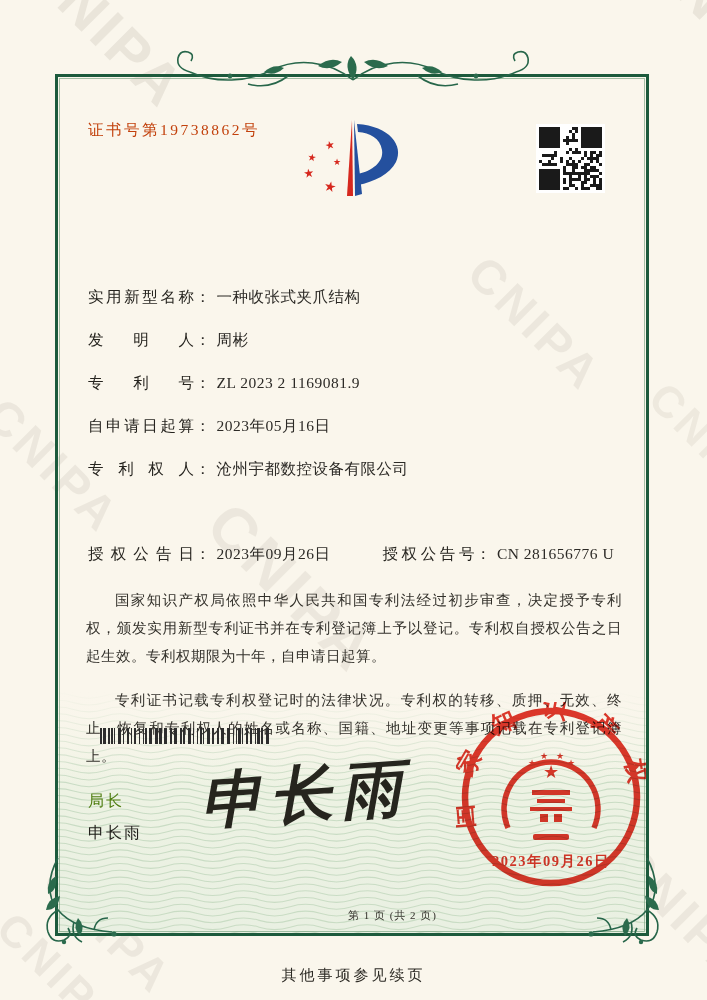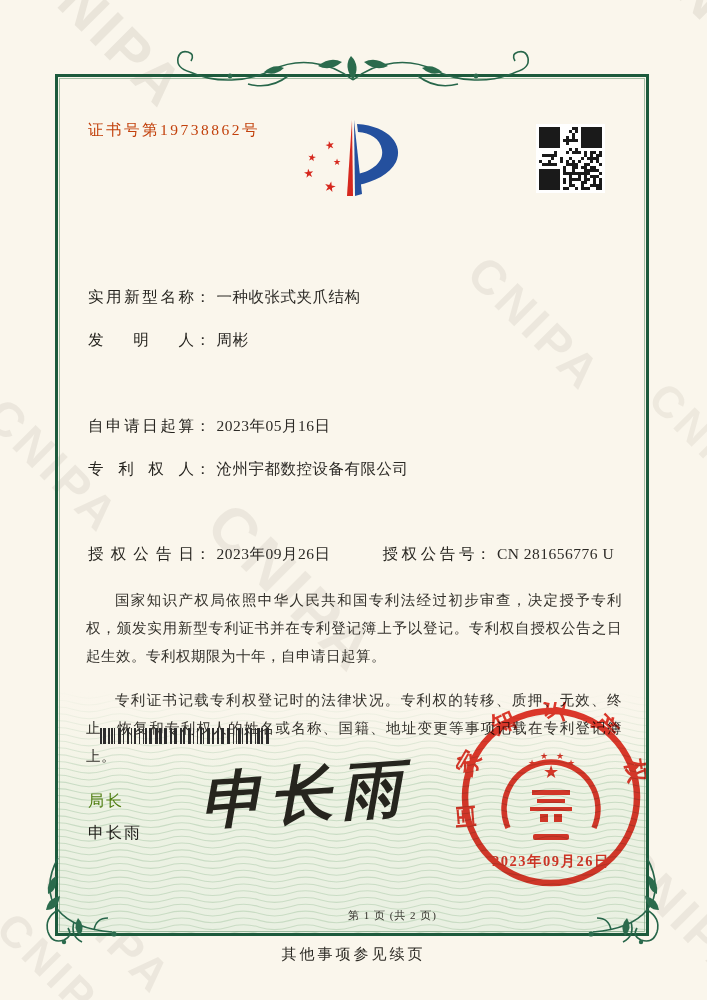--- a/index.html
+++ b/index.html
@@ -108,21 +108,21 @@
   .seal{position:absolute;left:456px;top:702px;width:190px;height:190px;
     mix-blend-mode:multiply;opacity:.93;}
   .seal text{font-family:"Liberation Serif","DejaVu Serif",serif;}
 
   
   .page-indicator{
     position:absolute;left:0;top:908px;width:707px;text-align:center;
     font-size:11px;letter-spacing:1px;color:#34322c;margin-left:39px;
   }
   .footer-note{
-    position:absolute;left:0;top:945px;width:707px;text-align:center;
+    position:absolute;left:0;top:966px;width:707px;text-align:center;
     font-size:15px;letter-spacing:3px;color:#2c2a24;
   }
 </style>
 </head>
 <body>
 
 <div class="page">
 
   <span class="wm" style="left:8px;top:-6px;font-size:58px;opacity:.12">CNIPA</span>
   <span class="wm" style="left:626px;top:-18px;font-size:58px;opacity:.12">CNIPA</span>
@@ -382,20 +382,23 @@
       </svg>
     </div>
 
 
   <div class="field-row" style="top:330px">
     <span class="flabel">发明人</span><span class="colon">：</span><span class="fvalue">周彬</span>
   </div>
   <div class="field-row" style="top:287px">
     <span class="flabel">实用新型名称</span><span class="colon">：</span><span class="fvalue">一种收张式夹爪结构</span>
   </div>
+  <div class="field-row" style="top:373px">
+    <span class="flabel">专利号</span><span class="colon">：</span><span class="fvalue">ZL 2023 2 1169081.9</span>
+  </div>
   <div class="field-row" style="top:416px">
     <span class="flabel">自申请日起算</span><span class="colon">：</span><span class="fvalue">2023年05月16日</span>
   </div>
   <div class="field-row" style="top:459px">
     <span class="flabel">专利权人</span><span class="colon">：</span><span class="fvalue">沧州宇都数控设备有限公司</span>
   </div>
   <div class="field-row" style="top:544px">
     <span class="flabel">授权公告日</span><span class="colon">：</span><span class="fvalue">2023年09月26日</span>
     <span class="flabel narrow second-col">授权公告号</span><span class="colon">：</span><span class="fvalue">CN 281656776 U</span>
   </div>

